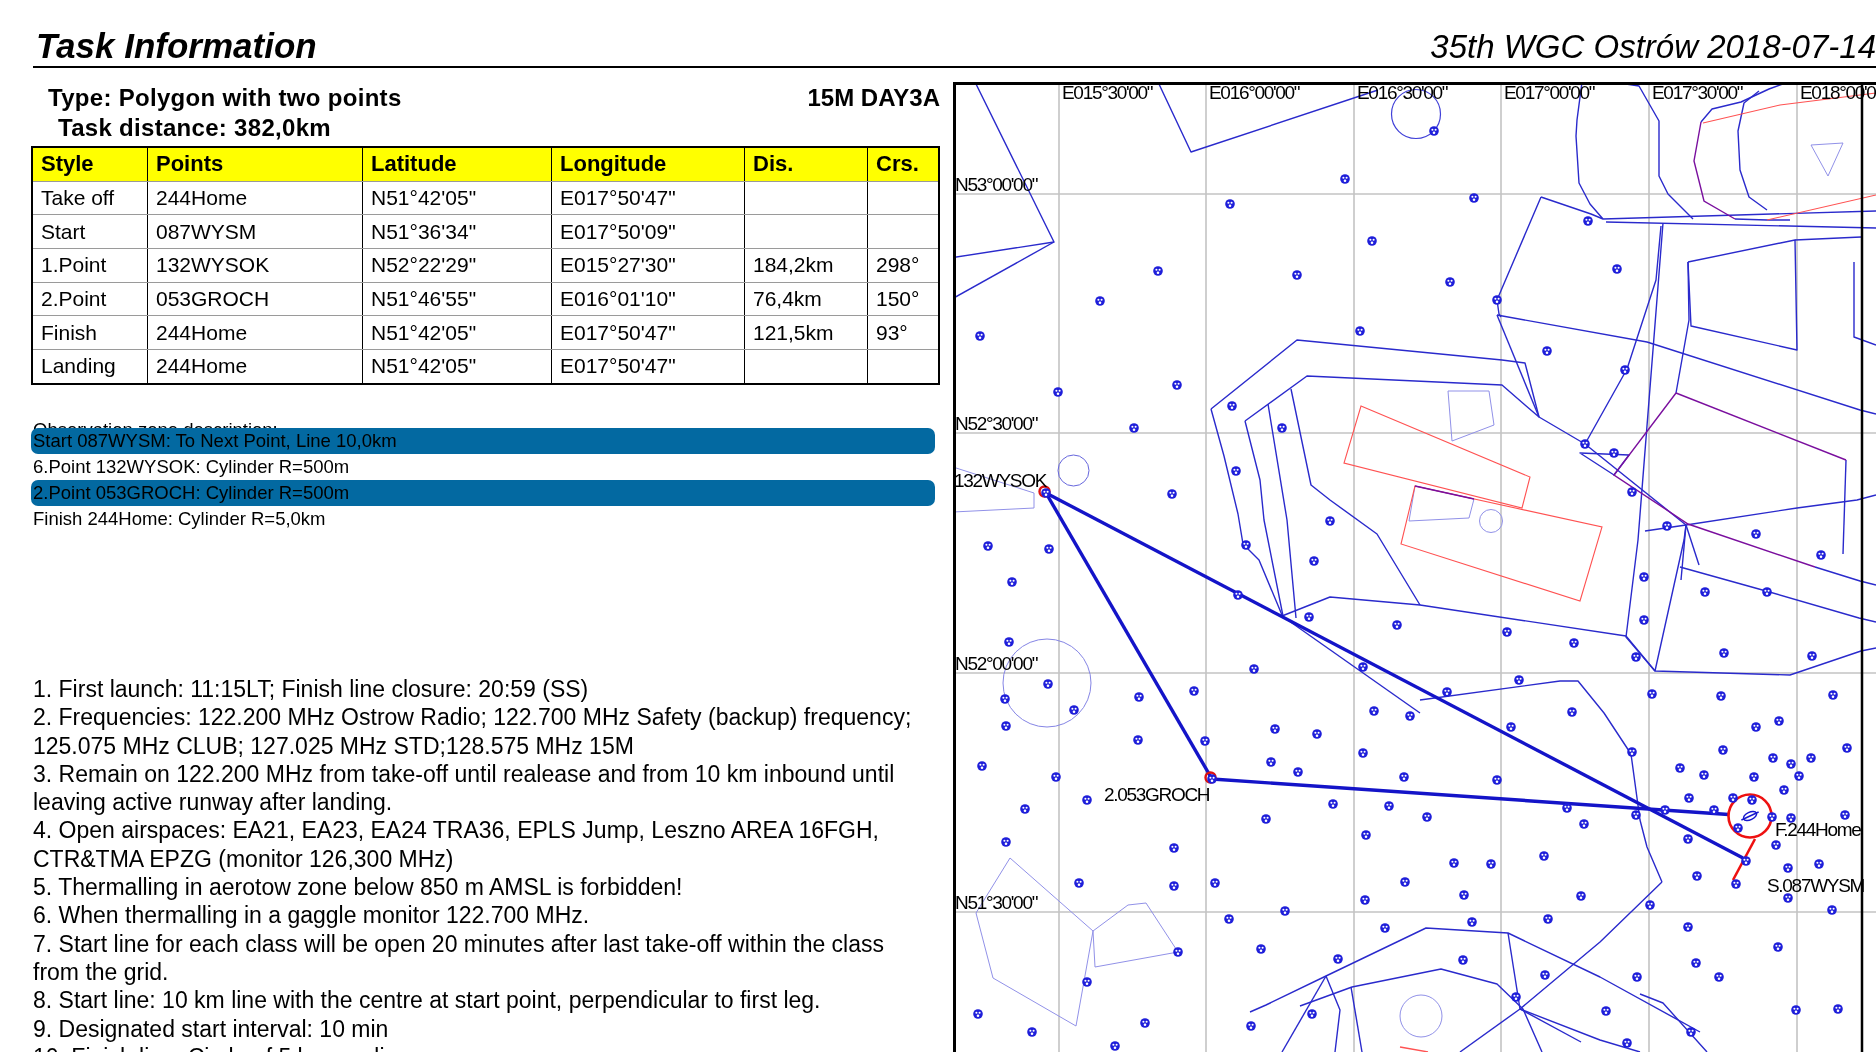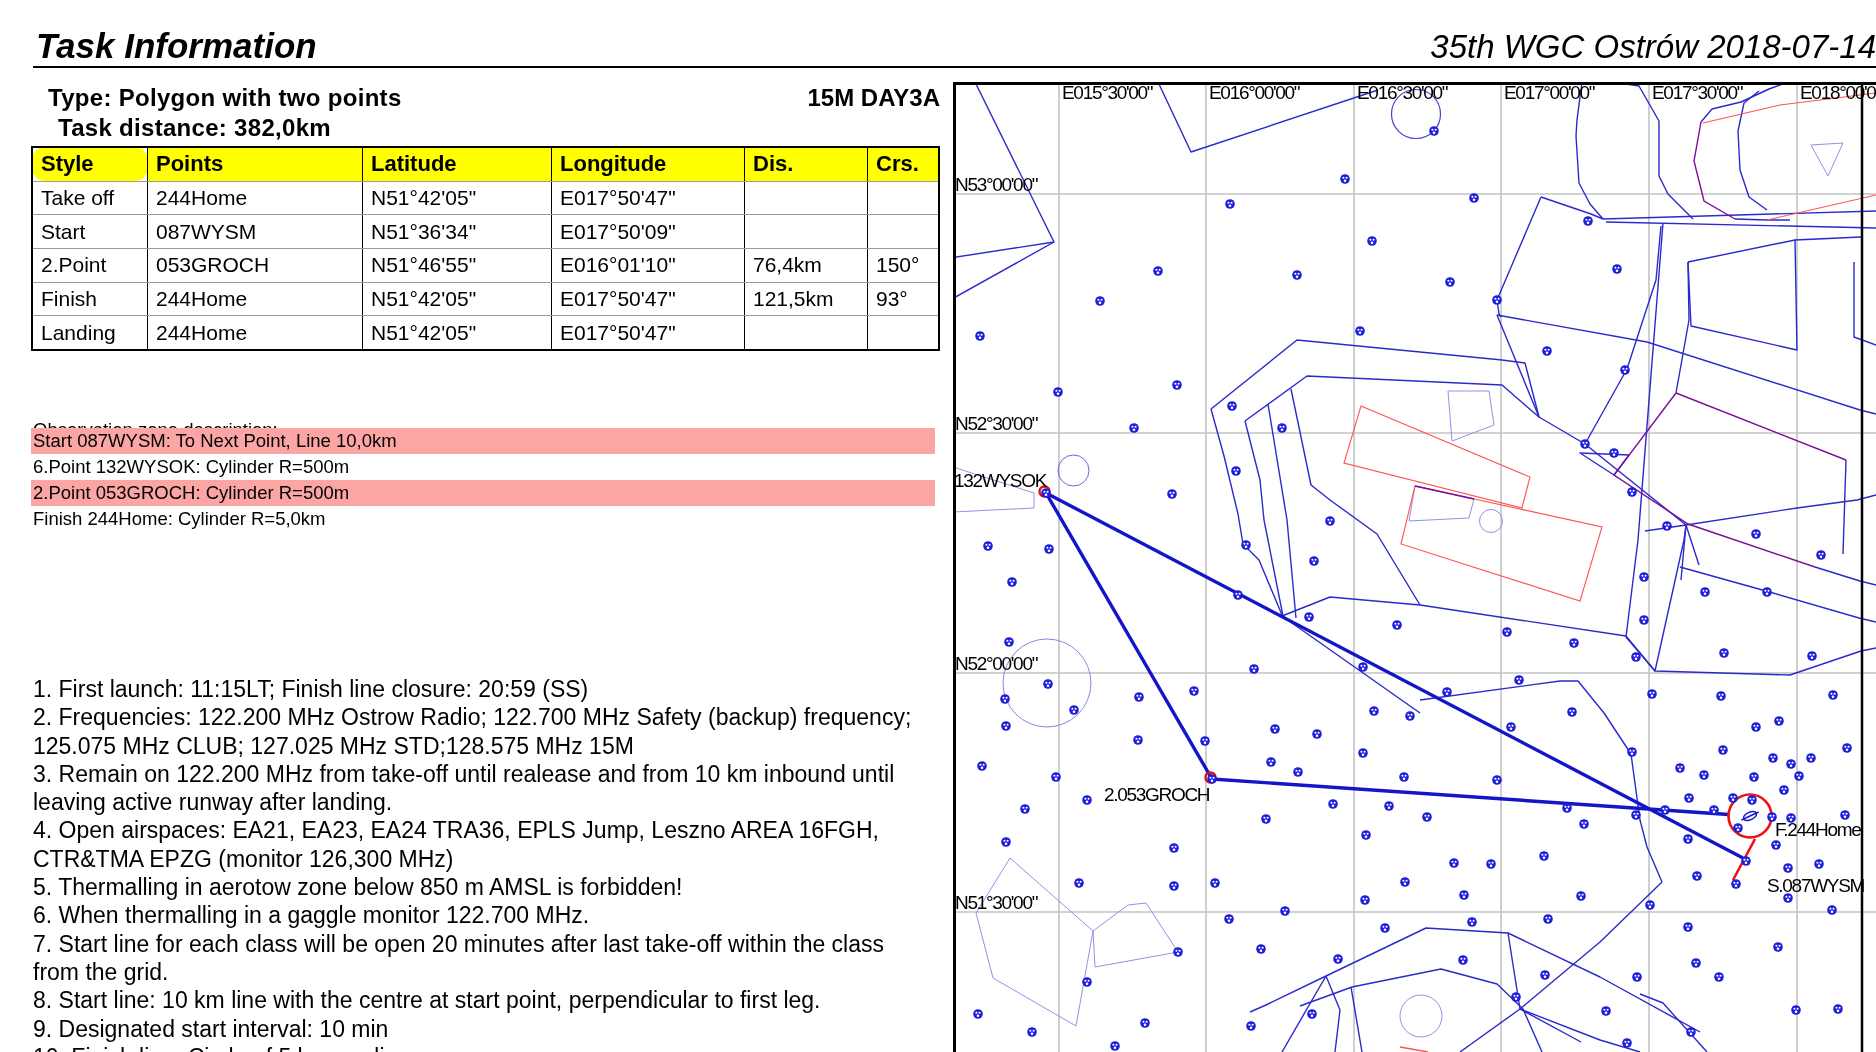--- a/index.html
+++ b/index.html
@@ -7,24 +7,24 @@
 #title{left:36px;top:26px;font-size:35px;font-weight:bold;font-style:italic;letter-spacing:0px;}
 #rhead{right:0px;top:28px;font-size:33px;font-style:italic;}
 #rule{left:33px;top:66px;width:1843px;height:2px;background:#000;}
 #typeline{left:48px;top:84px;font-size:24px;letter-spacing:0.3px;font-weight:bold;}
 #classline{left:700px;top:84px;width:240px;font-size:24px;font-weight:bold;text-align:right;}
 #distline{left:33px;top:114px;font-size:24px;letter-spacing:0.3px;font-weight:bold;margin-left:25px;}
 table{position:absolute;left:31px;top:146px;border-collapse:collapse;font-size:21px;}
 table td,table th{border-left:1px solid #000;border-right:1px solid #000;border-top:1px solid #9a9a9a;border-bottom:1px solid #9a9a9a;padding:0 0 0 8px;height:32.7px;text-align:left;white-space:nowrap;}
 table{border:2px solid #000;}
 th{background:#ffff00;height:35px;font-size:22px;}
-.c1{width:106px;border-radius:13px;}.c2{width:206px;}.c3{width:180px;}.c4{width:184px;}.c5{width:114px;}.c6{width:62px;}
+.c1{width:106px;}.c2{width:206px;}.c3{width:180px;}.c4{width:184px;}.c5{width:114px;}.c6{width:62px;}
 #obs{left:33px;top:419px;font-size:18.5px;}
 .oz{left:31px;height:26px;line-height:26px;font-size:18.5px;padding-left:2px;width:902px;}
-.hl{background:#fca5a5;}
+.hl{background:#0369a1;border-radius:7px;}
 #notes{left:33px;top:675px;width:930px;font-size:23px;line-height:28.3px;}
 svg text{font-family:"Liberation Sans",sans-serif;}
 </style></head>
 <body>
 <div class="abs" id="title">Task Information</div>
 <div class="abs" id="rhead">35th WGC Ostrów 2018-07-14</div>
 <div class="abs" id="rule"></div>
 <div class="abs" id="typeline">Type: Polygon with two points</div>
 <div class="abs" id="classline">15M DAY3A</div>
 <div class="abs" id="distline">Task distance: 382,0km</div>
@@ -46,20 +46,28 @@
         <td></td>
         <td></td>
       </tr>
 <tr>
         <td>Start</td>
         <td>087WYSM</td>
         <td>N51°36'34"</td>
         <td>E017°50'09"</td>
         <td></td>
         <td></td>
+      </tr>
+<tr>
+        <td>1.Point</td>
+        <td>132WYSOK</td>
+        <td>N52°22'29"</td>
+        <td>E015°27'30"</td>
+        <td>184,2km</td>
+        <td>298°</td>
       </tr>
 <tr>
         <td>2.Point</td>
         <td>053GROCH</td>
         <td>N51°46'55"</td>
         <td>E016°01'10"</td>
         <td>76,4km</td>
         <td>150°</td>
       </tr>
 <tr>

